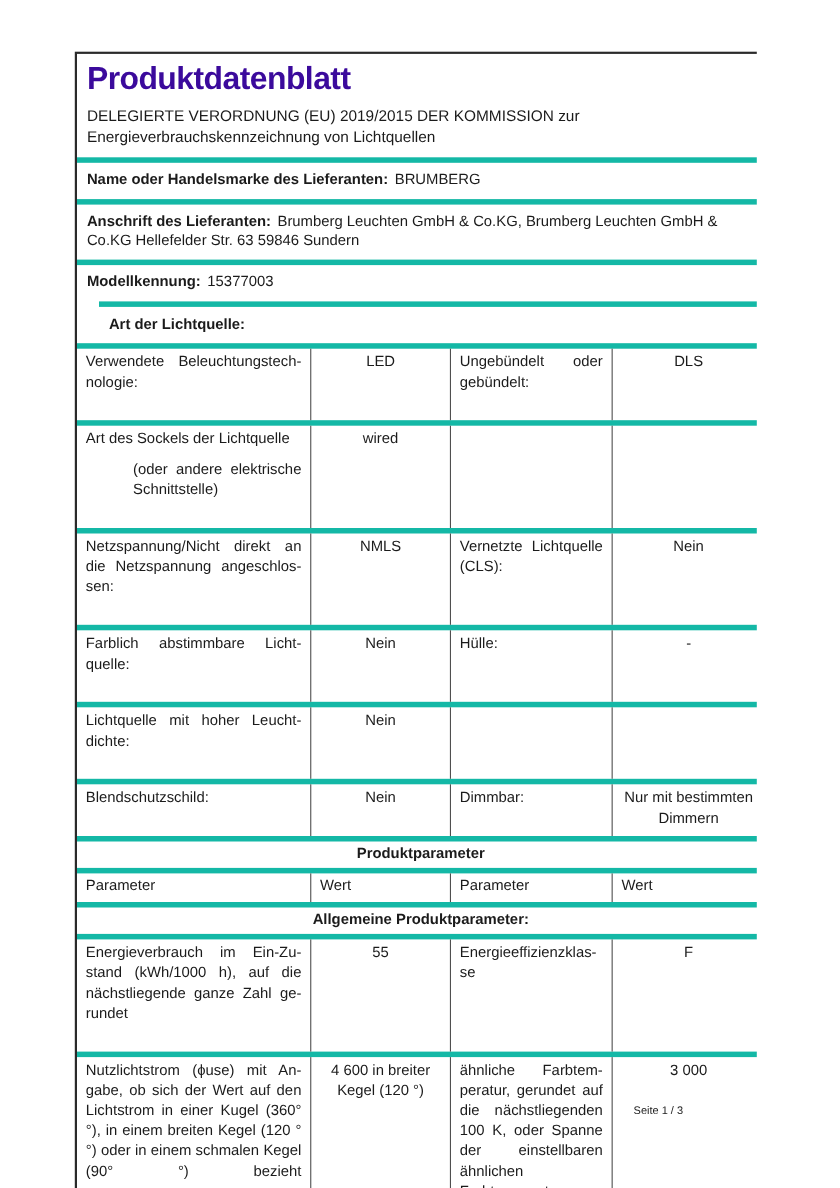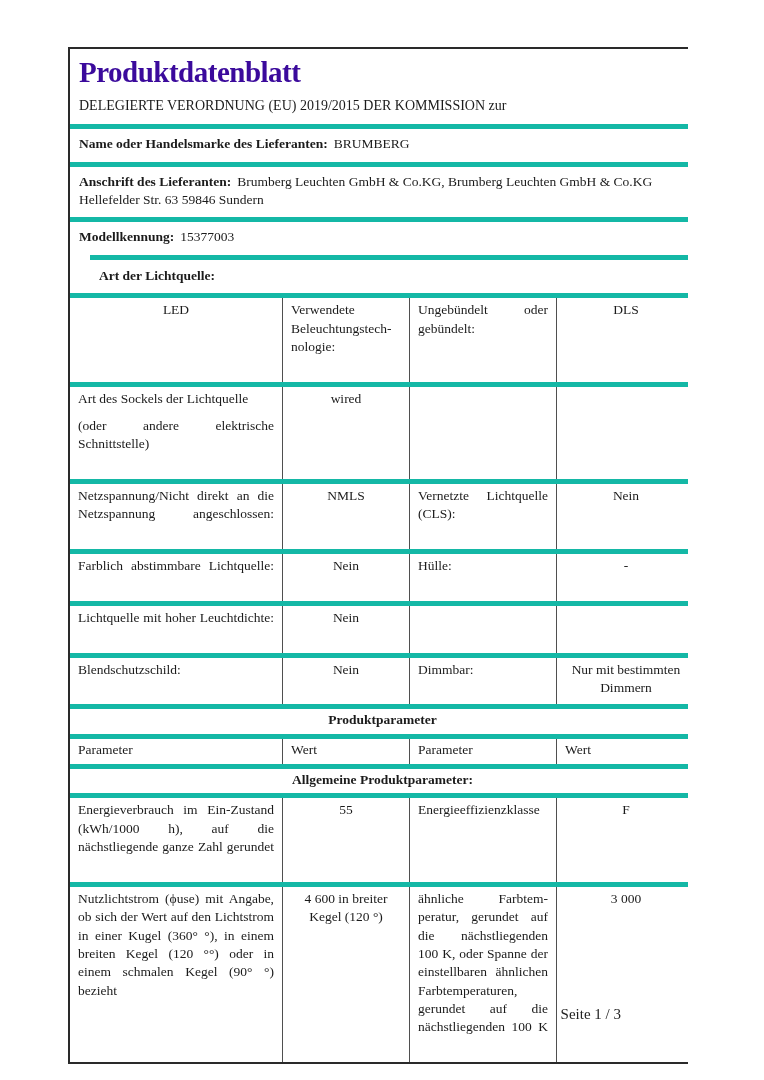--- a/index.html
+++ b/index.html
@@ -2,21 +2,21 @@
 <html><head>
 <meta charset="utf-8">
 <style>
   * { margin:0; padding:0; box-sizing:border-box; }
   html, body { background:#ffffff; }
   .sheet {
     position:relative;
     width:688px; height:1080px;
     background:#ffffff;
     color:#1b1b1b;
-    font-family:Liberation Serif, serif;
+    font-family:Liberation Sans, sans-serif;
     font-size:13.5px;
     line-height:1.36;
     overflow:hidden;
     padding-left:36px;
   }
   .doc {
     position:absolute;
     left:68px; top:47px;
     width:629px;
     border:2px solid #2a2a2a;
@@ -42,61 +42,62 @@
 
   .sec-art { font-weight:bold; padding:7px 9px 8px 9px;margin-left:20px; }
   .sec-center { font-weight:bold; text-align:center; padding:2px 8px 4px 8px; }
 
   .grid4 { display:grid; grid-template-columns:212px 127px 147px 1fr; }
   .grid4 > .cell { padding:3px 8px 7px 8px; }
   .grid4 > .cell + .cell { border-left:1px solid #4f4f4f; }
   .cell.param { text-align:justify; }
   .cell.param:after { content:""; display:inline-block; width:100%; }
   .cell.value { text-align:center; padding-left:4px; padding-right:4px; }
-  .cell .para2 { margin-top:9px; }
+  .cell .para2 { margin-top:9px;margin-left:43px; }
   .colhead > .cell { padding:2px 8px 5px 8px; text-align:left; }
 
   .footer {
     position:absolute;
     top:1004px;
     right:67px;
-    font-size:15px;
+    font-size:10px;
     color:#222222;
   }
 </style>
 </head>
 <body>
 
 <div class="sheet">
   <div class="doc">
 
     <div class="row titleblock">
       <div class="h-title">Produktdatenblatt</div>
       <div class="reg">
         <span class="regline">DELEGIERTE VERORDNUNG (EU) 2019/2015 DER KOMMISSION zur</span>
+        <span class="regline">Energieverbrauchskennzeichnung von Lichtquellen</span>
       </div>
     </div>
 
     <div class="row info">
       <span class="lbl">Name oder Handelsmarke des Lieferanten:</span><span class="val">BRUMBERG</span>
     </div>
 
     <div class="row info">
       <span class="lbl">Anschrift des Lieferanten:</span><span class="val">Brumberg Leuchten GmbH &amp; Co.KG, Brumberg Leuchten GmbH &amp; Co.KG Hellefelder Str. 63 59846 Sundern</span>
     </div>
 
     <div class="row info">
       <span class="lbl">Modellkennung:</span><span class="val">15377003</span>
     </div>
 
     <div class="row sec-art">Art der Lichtquelle:</div>
 
     <div class="row grid4">
+      <div class="cell param">Verwendete Beleuchtungstech­nologie:</div>
       <div class="cell value">LED</div>
-      <div class="cell param">Verwendete Beleuchtungstech­nologie:</div>
       <div class="cell param">Ungebündelt oder gebündelt:</div>
       <div class="cell value">DLS</div>
     </div>
 
     <div class="row grid4">
       <div class="cell param">
         <div class="para">Art des Sockels der Lichtquelle</div>
         <div class="para para2">(oder andere elektrische Schnittstelle)</div>
       </div>
       <div class="cell value">wired</div>

